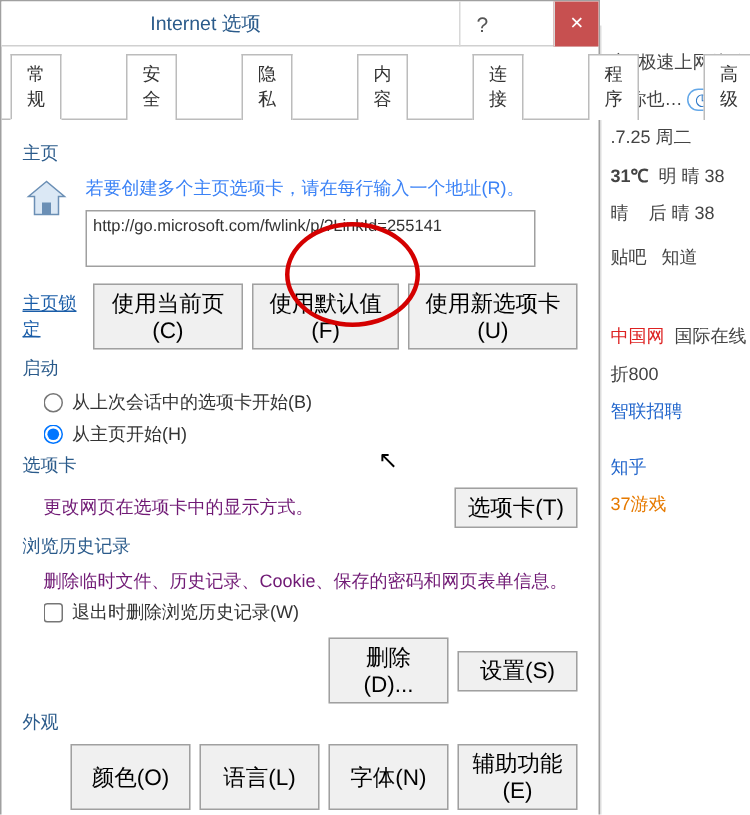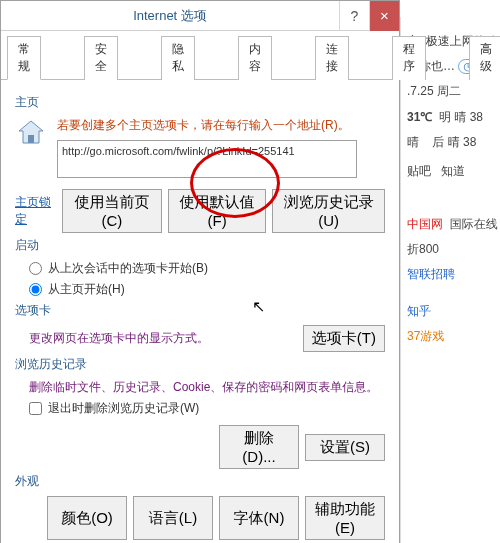--- a/index.html
+++ b/index.html
@@ -1,33 +1,33 @@
 <!DOCTYPE html>
 <html><head>
 <meta charset="utf-8">
 <style>
 * { box-sizing: border-box; margin: 0; padding: 0; }
 body { font-family: "Microsoft YaHei", "SimSun", sans-serif; font-size: 12px; background: #fff; width: 500px; height: 543px; overflow: hidden; position: relative; }
 
 .dialog { position: absolute; left: 0; top: 0; width: 400px; background: #fff; border: 1px solid #a0a0a0; }
-.titlebar { height: 30px; background: #fff; display: flex; align-items: center; border-bottom: 1px solid #d0d0d0; }
+.titlebar { height: 30px; background: #fff; display: flex; align-items: center; border-bottom: 1px solid #d0d0d0; gap: 33px; }
 .titlebar-title { flex: 1; text-align: center; color: #2b5b8b; font-size: 13px; }
 .titlebar-btn { width: 30px; height: 30px; display: flex; align-items: center; justify-content: center; border-left: 1px solid #d8d8d8; }
 .titlebar-btn.help { color: #555; font-size: 14px; }
 .titlebar-btn.close { background: #c75050; color: #fff; font-size: 15px; }
 
 .tabs { display: flex; padding: 0 6px; margin-top: 4px; border-bottom: 1px solid #bcbcbc; gap: 44px; }
 .tab { padding: 4px 10px; border: 1px solid #bcbcbc; border-bottom: none; margin-right: -1px; background: #fff; position: relative; top: 1px; color: #333; }
 .tab.active { background: #fff; border-bottom: 1px solid #fff; }
 
 .content { padding: 10px 14px 14px; }
 .section-label { color: #2b5b8b; margin: 4px 0 6px; }
 .homepage-row { display: flex; align-items: flex-start; gap: 10px; }
 .home-icon { width: 32px; height: 32px; }
-.home-desc { color: #c2410c; margin-bottom: 6px; }
+.home-desc { color: #3b82f6; margin-bottom: 6px; }
 .url-box { width: 300px; height: 38px; border: 1px solid #a0a0a0; padding: 4px; font-size: 11px; color: #333; resize: none; font-family: inherit; }
 .btn { border: 1px solid #a0a0a0; background: #f0f0f0; padding: 3px 8px; font-size: 15px; cursor: pointer; }
 .btn-row { display: flex; justify-content: flex-end; gap: 6px; margin-top: 8px; align-items: center; }
 .link { color: #1a5da8; text-decoration: underline; cursor: pointer; margin-right: auto; }
 
 .radio-row, .check-row { display: flex; align-items: center; gap: 6px; margin: 4px 0 4px 14px; color: #333; }
 .radio-row input, .check-row input { margin: 0; }
 .desc { color: #701a75; margin: 4px 0 4px 14px; }
 .right-btn { margin-left: auto; }
 .inline-row { display: flex; align-items: center; margin: 2px 0; }
@@ -88,21 +88,21 @@
       </svg>
       <div style="flex:1">
         <div class="home-desc">若要创建多个主页选项卡，请在每行输入一个地址(R)。</div>
         <textarea class="url-box" style="">http://go.microsoft.com/fwlink/p/?LinkId=255141</textarea>
       </div>
     </div>
     <div class="btn-row">
       <span class="link">主页锁定</span>
       <button class="btn">使用当前页(C)</button>
       <button class="btn">使用默认值(F)</button>
-      <button class="btn">浏览历史记录(U)</button>
+      <button class="btn">使用新选项卡(U)</button>
     </div>
 
     <div class="section-label">启动</div>
     <label class="radio-row">
       <input type="radio" name="startup" style="">
       <span>从上次会话中的选项卡开始(B)</span>
     </label>
     <label class="radio-row">
       <input type="radio" name="startup" checked="" style="">
       <span>从主页开始(H)</span>

